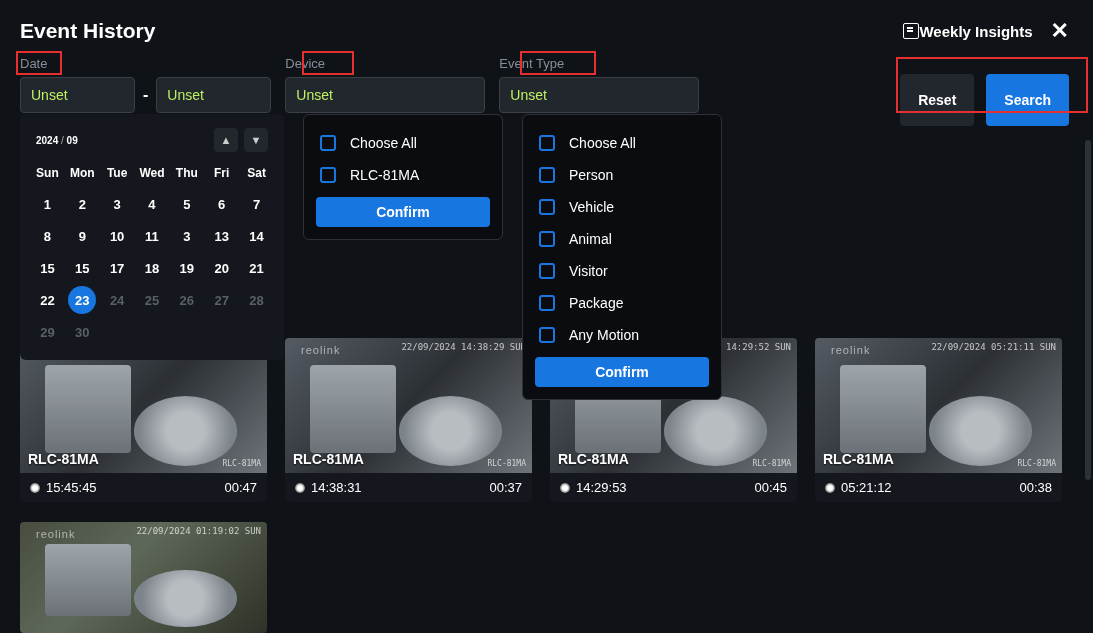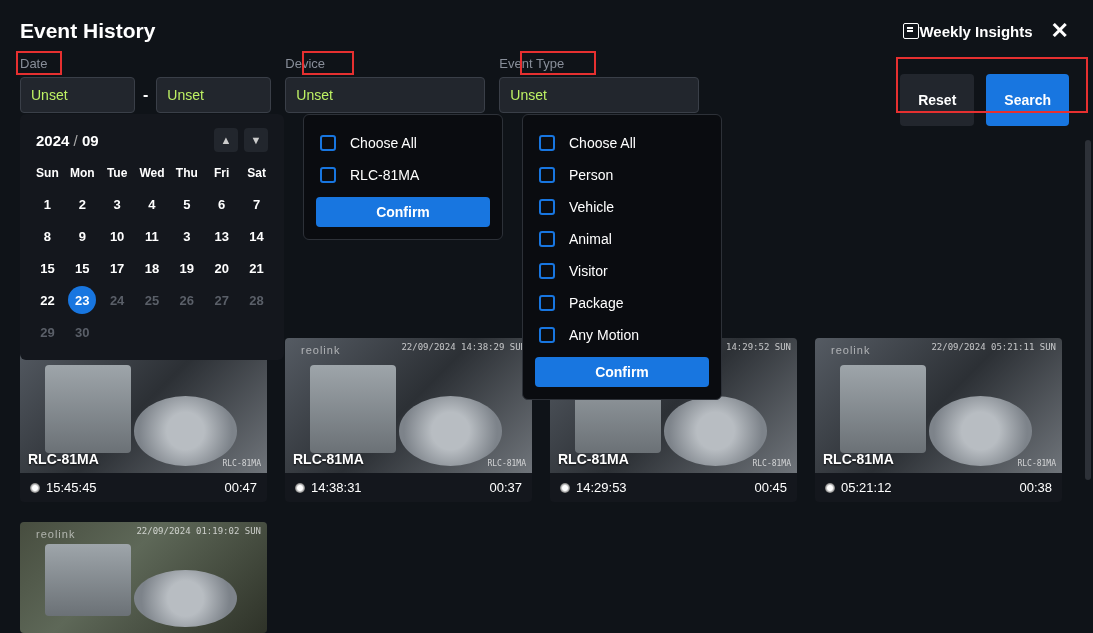--- a/index.html
+++ b/index.html
@@ -124,21 +124,21 @@
       border-radius: 6px;
       padding: 12px 10px 14px 10px;
       z-index: 50;
     }
     .cal-head {
       display: flex;
       justify-content: space-between;
       align-items: center;
       padding: 2px 6px 8px 6px;
     }
-    .cal-title { font-size: 15px; font-weight: 700; }
+    .cal-title { font-size: 10px; font-weight: 700; }
     .cal-title .sep { color: #aaa; font-weight: 400; }
     .cal-nav { display: flex; gap: 6px; }
     .cal-nav-btn {
       width: 24px; height: 24px;
       background: #22262d;
       border-radius: 4px;
       display: flex; align-items: center; justify-content: center;
       cursor: pointer;
       font-size: 11px;
       color: #ccc;

